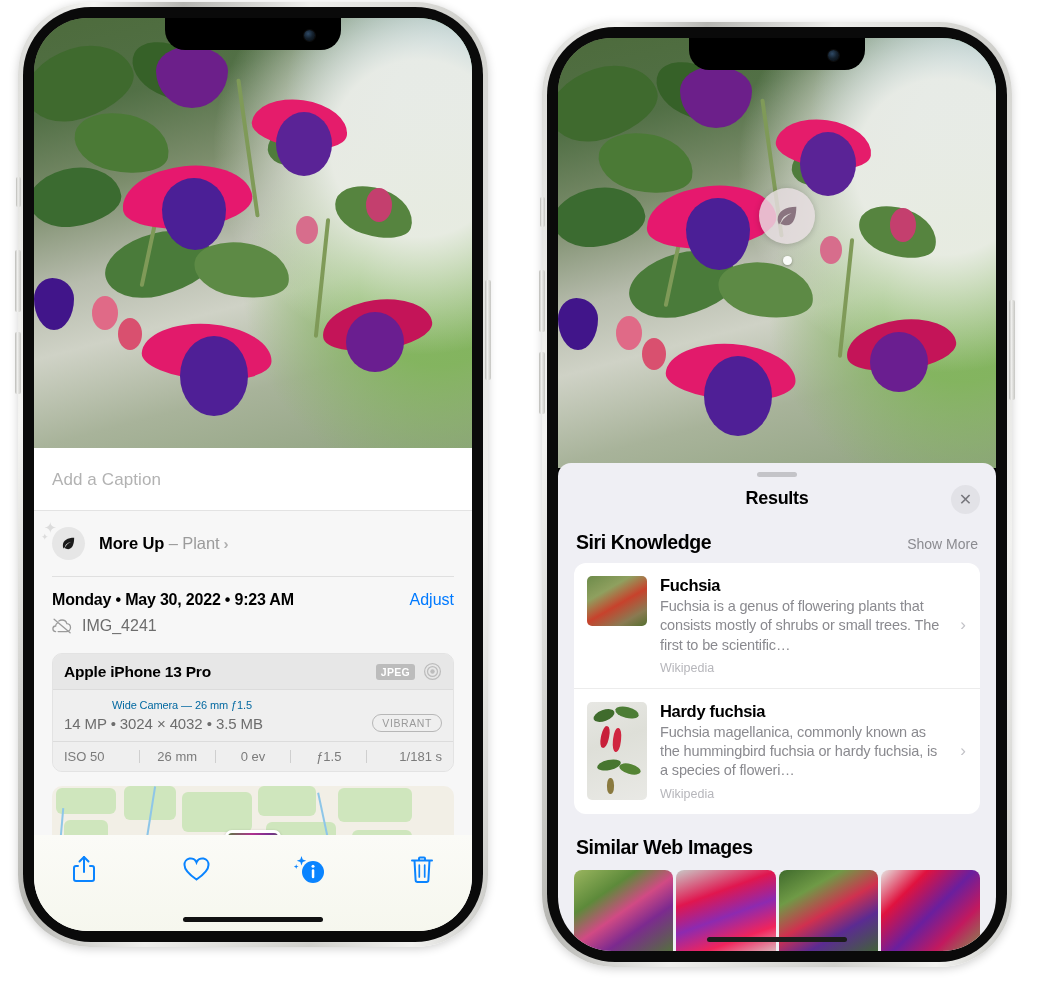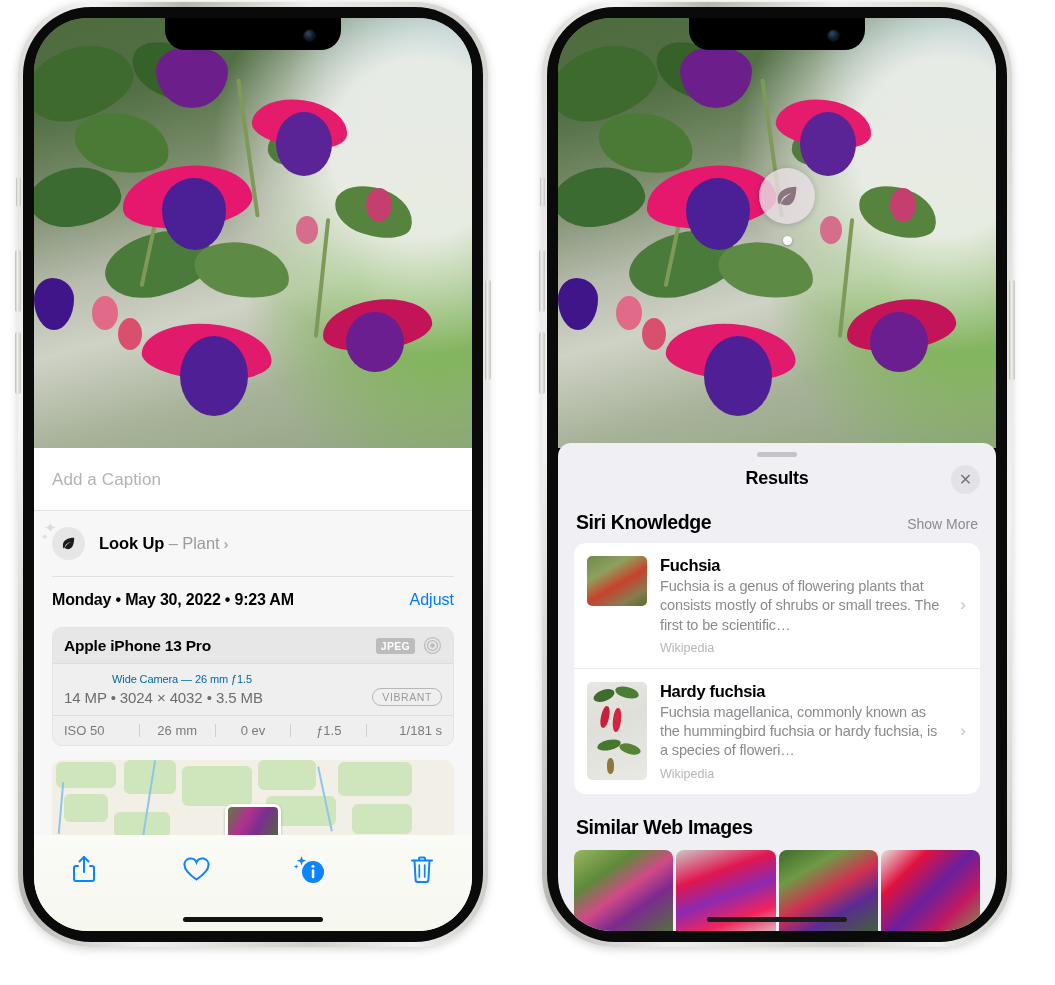--- a/index.html
+++ b/index.html
@@ -5,21 +5,21 @@
   html,body{margin:0;padding:0;background:#ffffff;}
   body{
     width:1055px;height:985px;position:relative;overflow:hidden;
     font-family:"Liberation Sans","DejaVu Sans",sans-serif;
     -webkit-font-smoothing:antialiased;
   }
 
   
   .phone{position:absolute;top:2px;width:470px;height:945px;}
   .phone.left{left:18px;}
-  .phone.right{left:542px;}
+  .phone.right{left:542px;margin-top:20px;}
 
   .frame-outer{
     position:absolute;inset:0;border-radius:72px;
     background:linear-gradient(100deg,#d9d9d6 0%,#f4f4f2 12%,#b6b6b2 26%,#eeeeec 46%,#cfcfcb 72%,#f2f2f0 88%,#c8c8c4 100%);
     box-shadow:0 2px 10px rgba(0,0,0,.18);
   }
   .frame-inner{
     position:absolute;left:5px;top:5px;right:5px;bottom:5px;
     border-radius:68px;background:#0a0a0a;
   }
@@ -264,29 +264,37 @@
 
       <div class="lookup-row">
         <div class="lk-badge">
           <span class="lk-spark">✦</span>
           <span class="lk-spark small">✦</span>
           <svg width="17" height="17" viewBox="0 0 24 24">
             <path d="M20 4c-9 0-16 3.5-16 11 0 1.6.4 3 1.1 4.2l2-2.6C7.6 13.4 11 10.8 16 9.7c-4.3 1.9-7 4.6-8.5 7.2l-1.2 1.6C7.8 19.5 9.6 20 11.6 20 18 20 20 12 20 4z" fill="#1b1b1b"></path>
           </svg>
         </div>
         <div class="lk-text">
-          <span>Look Up</span><span class="sub"> – </span><span class="sub">Plant</span><span class="lk-chev">›</span>
+          <span>More Up</span><span class="sub"> – </span><span class="sub">Plant</span><span class="lk-chev">›</span>
         </div>
       </div>
       <div class="divider"></div>
 
       <div class="meta">
         <div class="meta-line1">
           <span class="meta-date">Monday • May 30, 2022 • 9:23 AM</span>
           <span class="meta-adjust">Adjust</span>
+        </div>
+        <div class="meta-line2">
+          <svg width="21" height="16" viewBox="0 0 26 20">
+            <path d="M7.5 17h10.2c3 0 5.3-2.2 5.3-5 0-2.6-2-4.7-4.6-4.9C17.7 4.3 15.3 2.5 12.4 2.5c-1.5 0-2.9.5-4 1.3" fill="none" stroke="#9b9b9b" stroke-width="1.6" stroke-linecap="round"></path>
+            <path d="M6.6 6.2A5 5 0 0 0 4.4 10c-.1 0-.2 0-.3 0C2.3 10.2 1 11.7 1 13.5 1 15.4 2.5 17 4.4 17" fill="none" stroke="#9b9b9b" stroke-width="1.6" stroke-linecap="round"></path>
+            <line x1="2.5" y1="1.5" x2="22.5" y2="18.5" stroke="#9b9b9b" stroke-width="1.6" stroke-linecap="round"></line>
+          </svg>
+          <span class="meta-file">IMG_4241</span>
         </div>
       </div>
 
       <div class="camcard">
         <div class="cc-top">
           <span class="cc-model">Apple iPhone 13 Pro</span>
           <span class="cc-right">
             <span class="badge-jpeg">JPEG</span>
             <svg width="19" height="19" viewBox="0 0 24 24">
               <circle cx="12" cy="12" r="10" fill="none" stroke="#bcbcbc" stroke-width="1.6"></circle>

